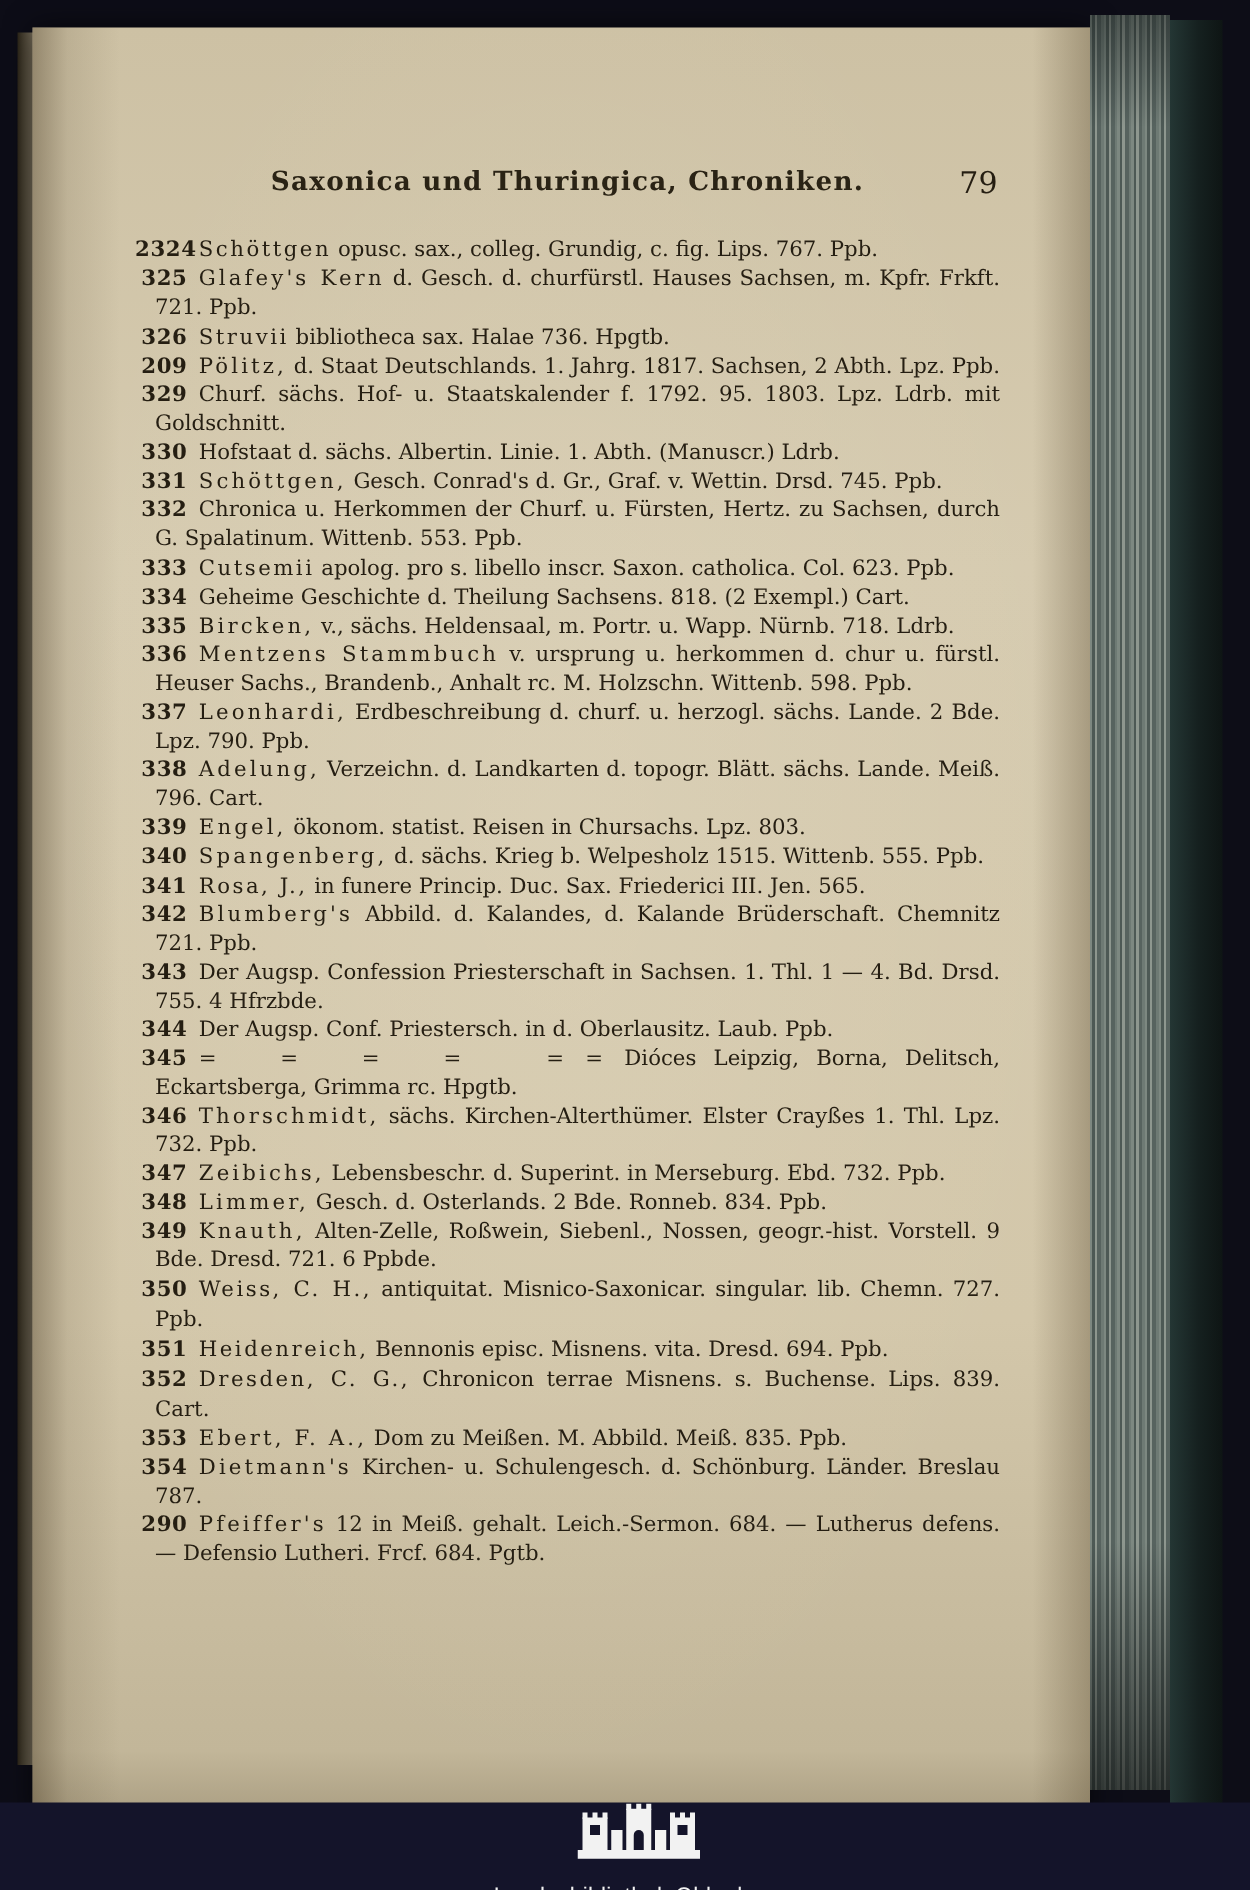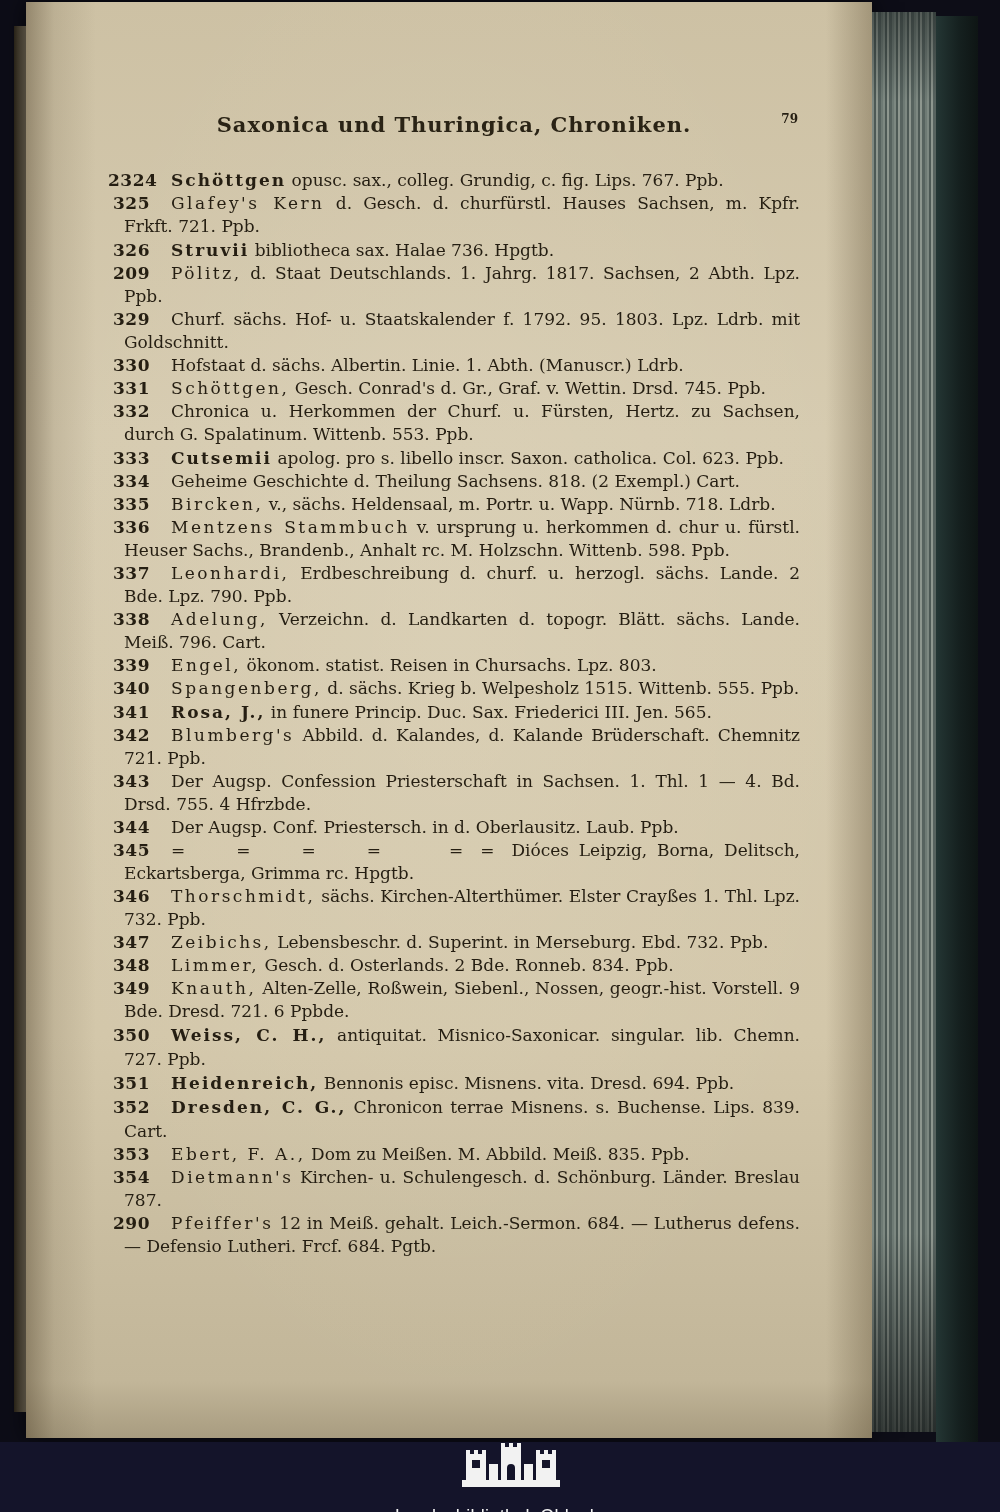--- a/index.html
+++ b/index.html
@@ -16,21 +16,21 @@
     font-family:"DejaVu Serif", serif;
   }
   .scene{position:absolute;inset:0;}
 
   
   .left-edge{
     position:absolute;left:14px;top:26px;width:14px;height:1386px;
     background:linear-gradient(90deg,#2c2619,#6b6250 70%,#8a8069);
   }
   .page{
-    position:absolute;left:26px;top:2px;width:846px;height:1436px;
+    position:absolute;left:26px;top:22px;width:846px;height:1436px;
     background:
       radial-gradient(ellipse at 50% 45%, rgba(255,252,240,0.10), rgba(0,0,0,0) 70%),
       linear-gradient(90deg, rgba(62,48,26,0.40) 0px, rgba(62,48,26,0.12) 28px, rgba(0,0,0,0) 70px),
       linear-gradient(270deg, rgba(92,78,52,0.38) 0px, rgba(0,0,0,0) 46px),
       linear-gradient(180deg,#cdc1a4 0%,#d6cbb0 30%,#d3c7aa 72%,#c2b699 96%,#a89c80 100%);
     box-shadow:0 0 22px rgba(0,0,0,0.65);
   }
   .page-stack{
     position:absolute;left:872px;top:12px;width:64px;height:1420px;
     background:
@@ -43,31 +43,31 @@
   }
 
   
   .content{position:absolute;left:82px;top:110px;width:692px;color:var(--ink);}
   .page-header{position:relative;height:30px;margin-bottom:26px;}
   .page-header .title{
     display:block;text-align:center;font-size:21px;letter-spacing:1px;
     font-weight:bold;color:#2a2315;
   }
   .page-header .folio{
-    position:absolute;right:2px;top:0;font-size:12px;font-weight:bold;
+    position:absolute;right:2px;top:0;font-size:24px;font-weight:normal;
   }
 
   .entries{font-size:17px;line-height:23px;text-align:justify;}
   .entry{margin:0;padding-left:16px;text-indent:-16px;}
   .entry .num{
-    display:inline-block;width:42px;text-align:right;margin-right:21px;
+    display:inline-block;width:42px;text-align:right;margin-right:9px;
     text-indent:0;font-weight:bold;letter-spacing:0.5px;white-space:nowrap;
   }
   .entry .head{letter-spacing:2.5px;}
-  .entry.antiqua .head{font-weight:bold;letter-spacing:2px;}
+  .entry.antiqua .head{font-weight:normal;letter-spacing:2px;}
   .entry.antiqua .rest{font-weight:normal;font-stretch:normal;}
   .entry.antiqua{line-height:24px;}
 
   
   .footer{
     position:absolute;left:0;right:0;bottom:0;height:70px;
     background:var(--footer-bg);
     display:flex;align-items:center;gap:18px;padding-left:22px;box-sizing:border-box;
     font-family:"Liberation Sans", sans-serif;
     flex-direction:column;

